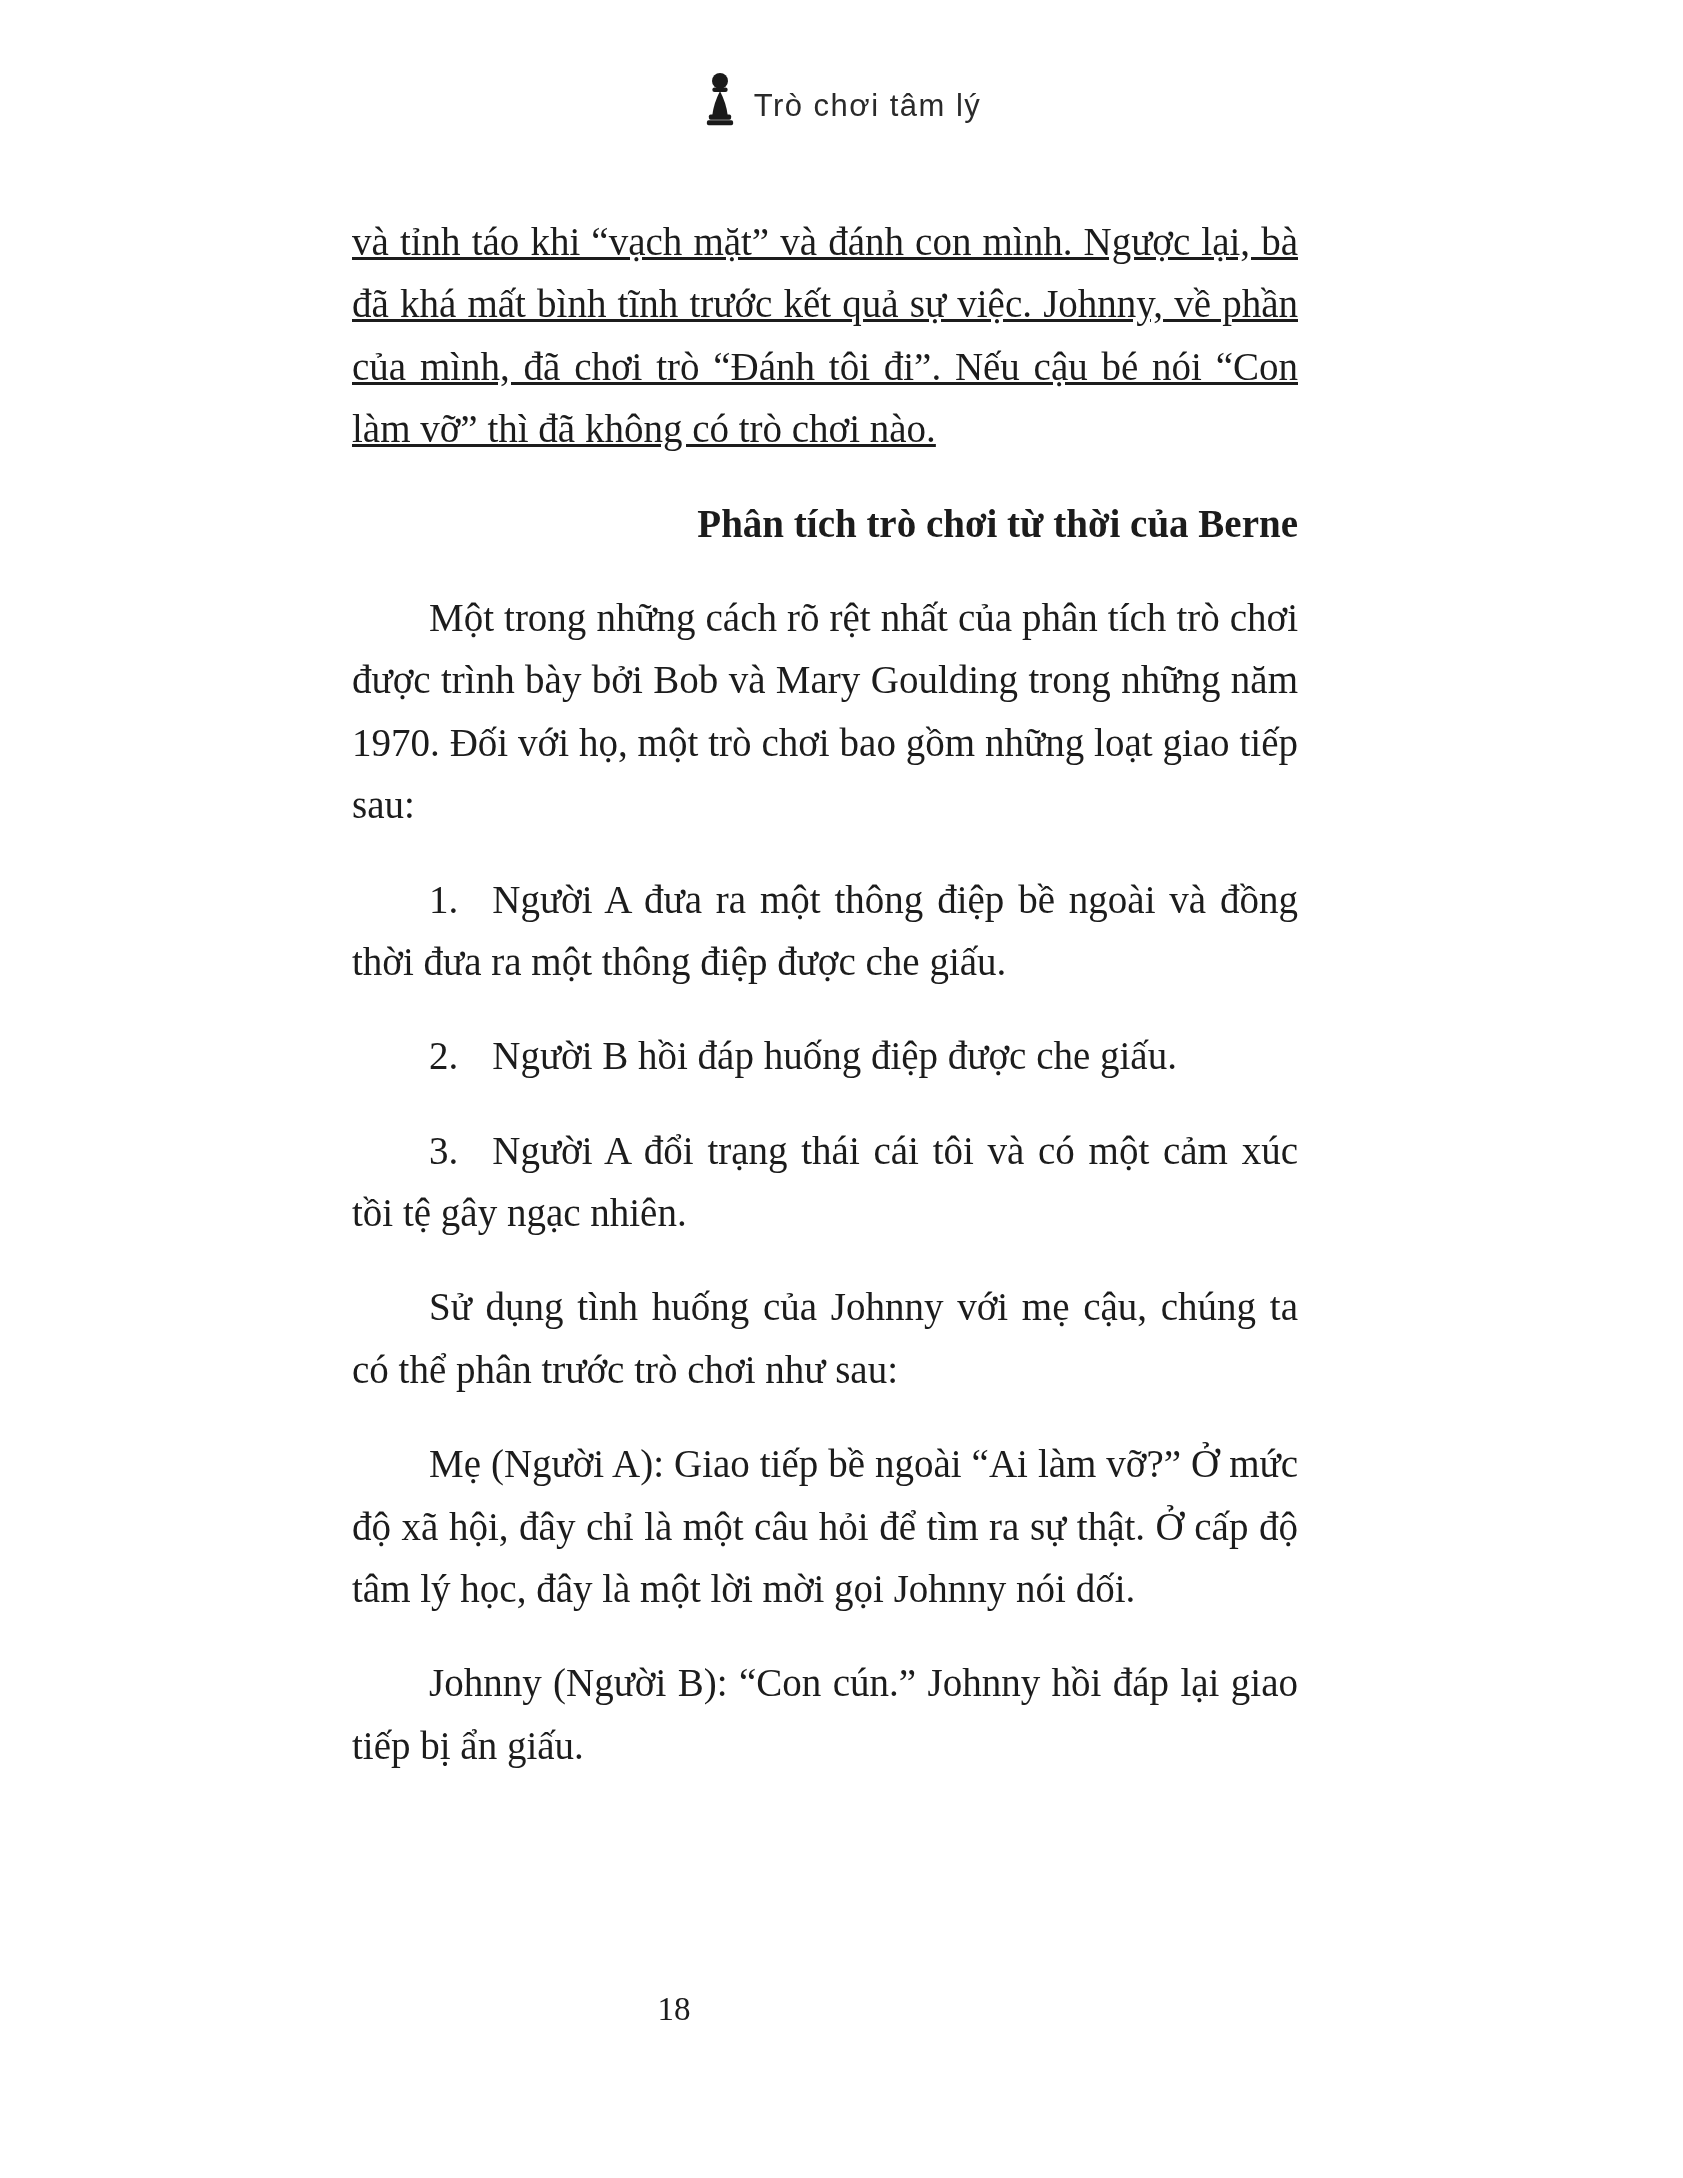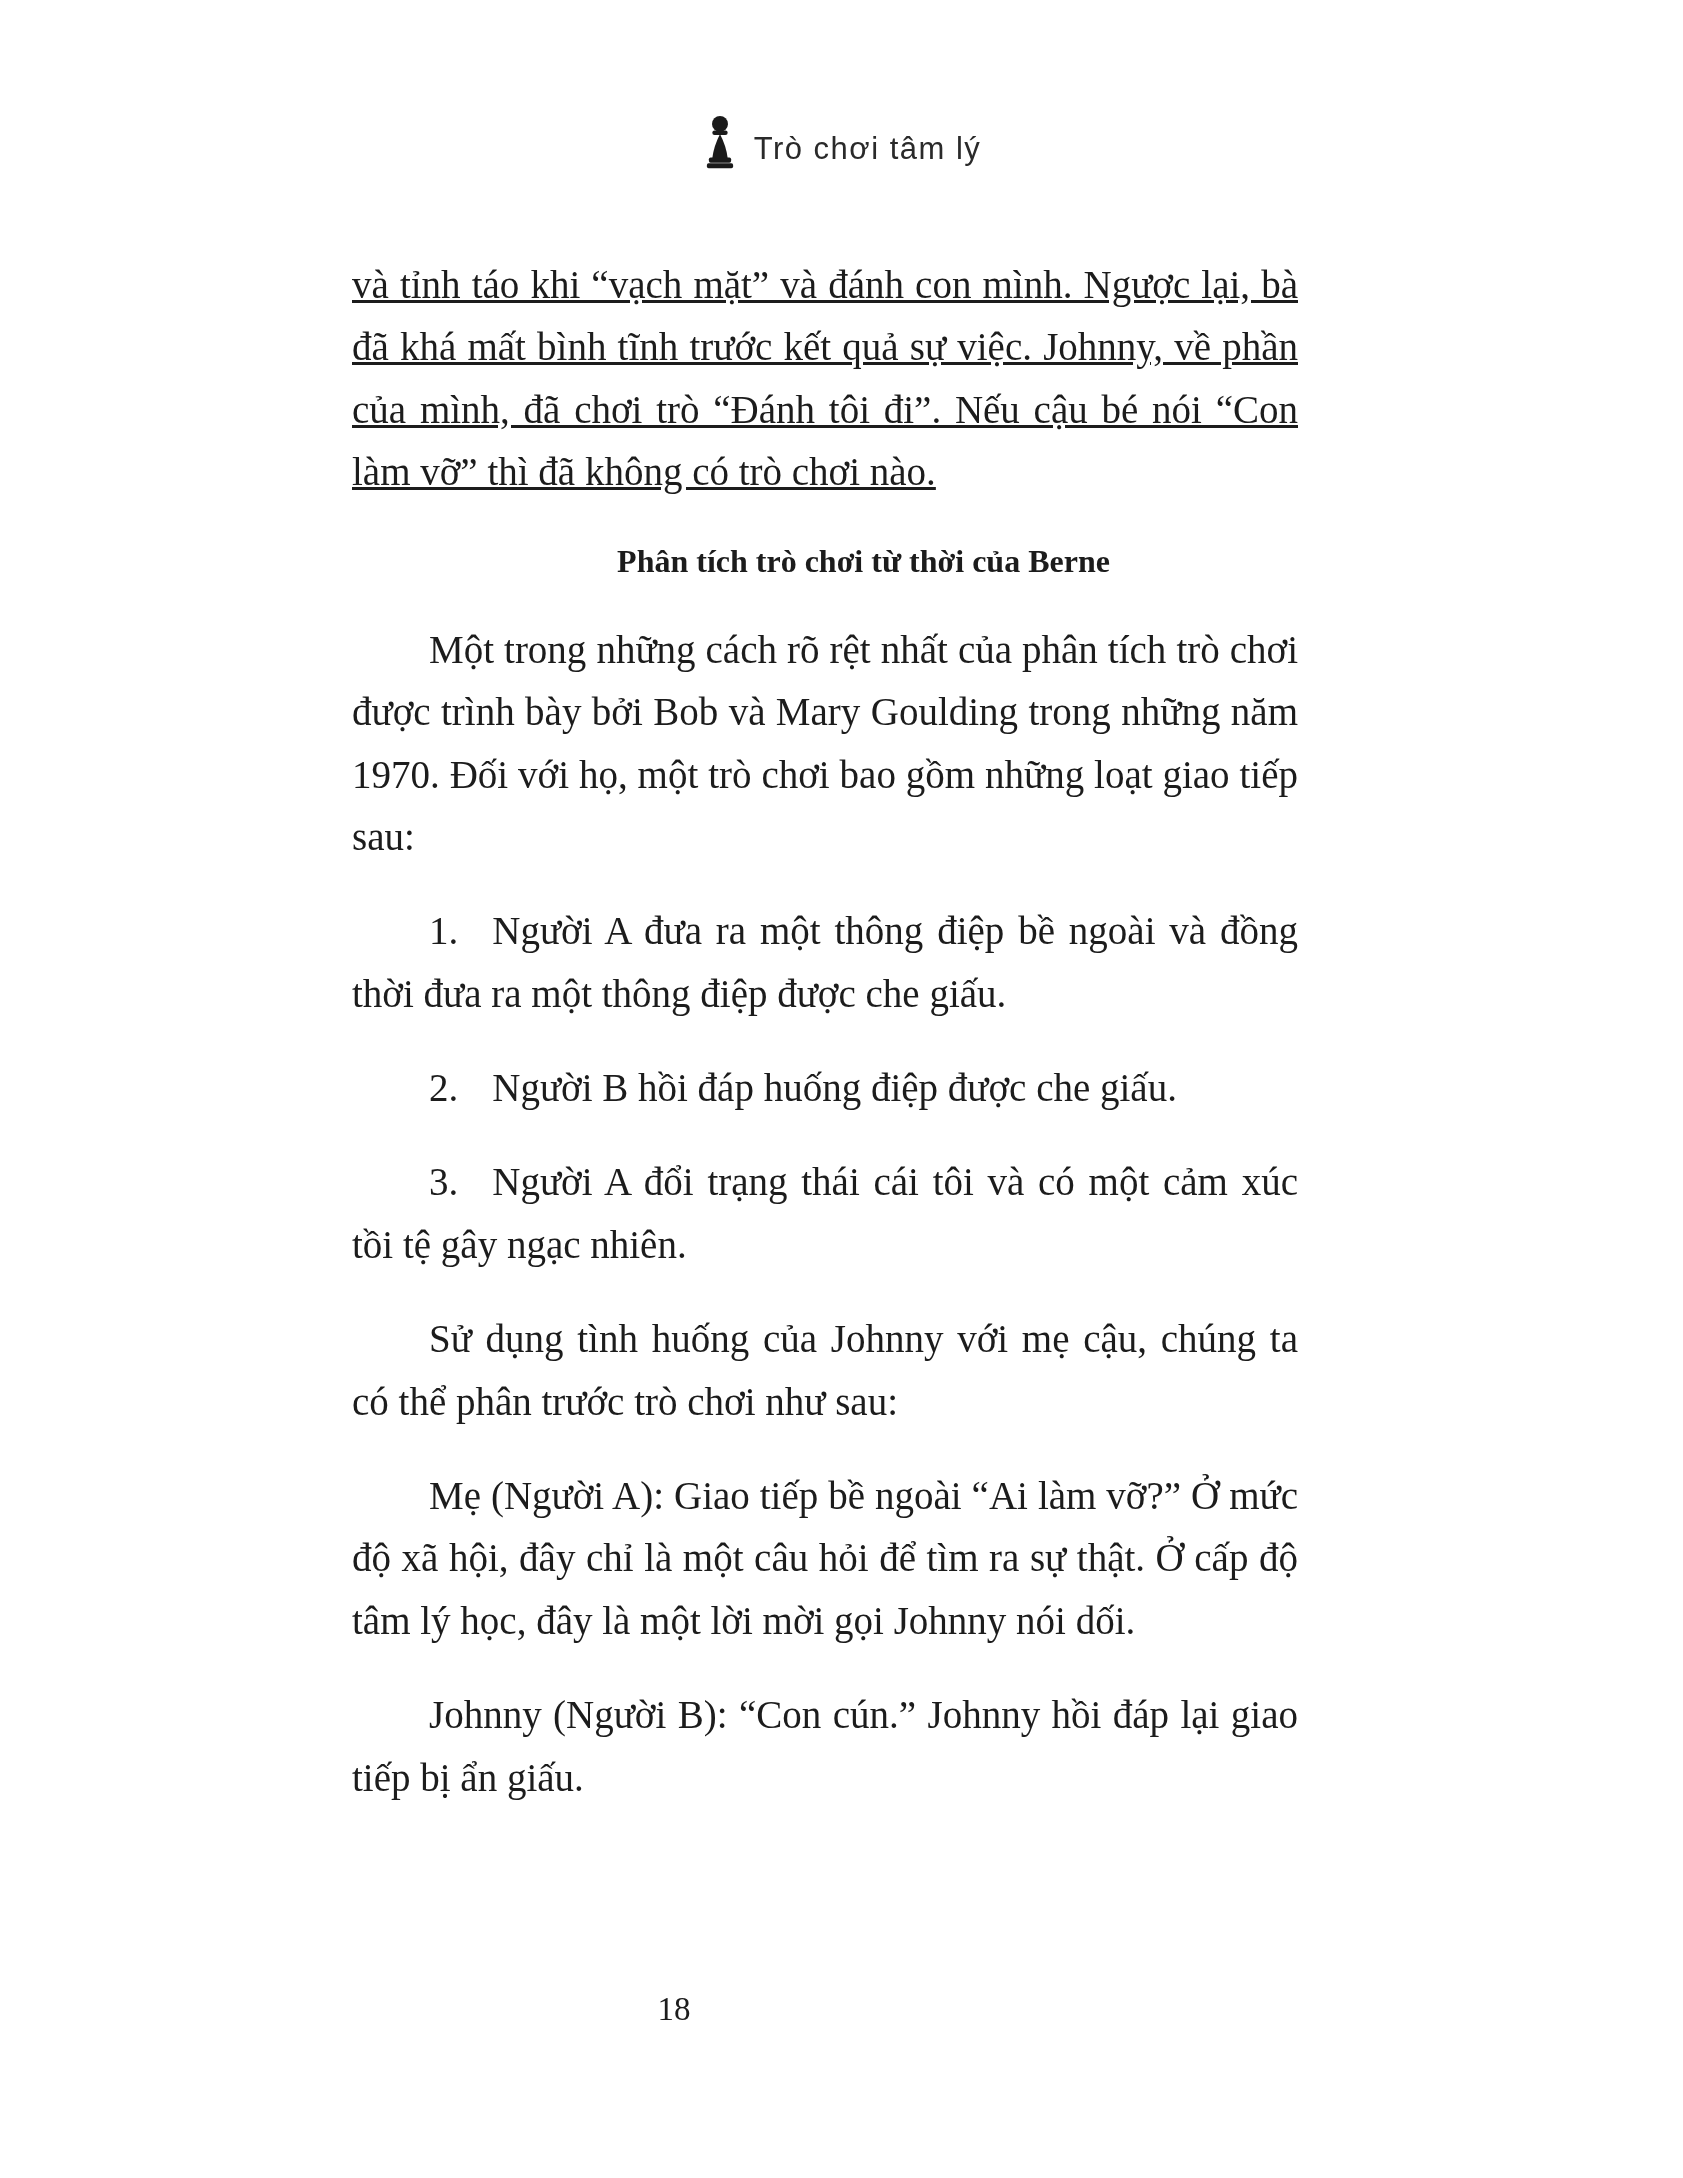--- a/index.html
+++ b/index.html
@@ -12,21 +12,21 @@
     position: relative;
     width: 1683px;
     height: 2178px;
     background: #ffffff;
     color: #1c1c1c;
     font-family: "Liberation Serif", "DejaVu Serif", serif;
     overflow: hidden;
   }
   
   .page-header {
-    padding-top: 114px;
+    padding-top: 71px;
     display: flex;
     justify-content: center;
     align-items: flex-end;
     gap: 16px;
   }
   .pawn {
     display: inline-flex;
     align-items: flex-end;
   }
   .pawn svg {
@@ -54,22 +54,22 @@
     text-indent: 77px;
   }
   .para.no-indent {
     text-indent: 0;
     text-decoration: underline;
   }
   .heading {
     margin: 0 0 32px 0;
     text-indent: 77px;
     font-weight: bold;
-    font-size: 32px;
-    text-align: center;
+    font-size: 39px;
+    text-align: right;
   }
   .li-num {
     margin-right: 34px;
   }
   
   .page-footer {
     position: absolute;
     left: 0;
     bottom: 150px;
     width: 1348px;

